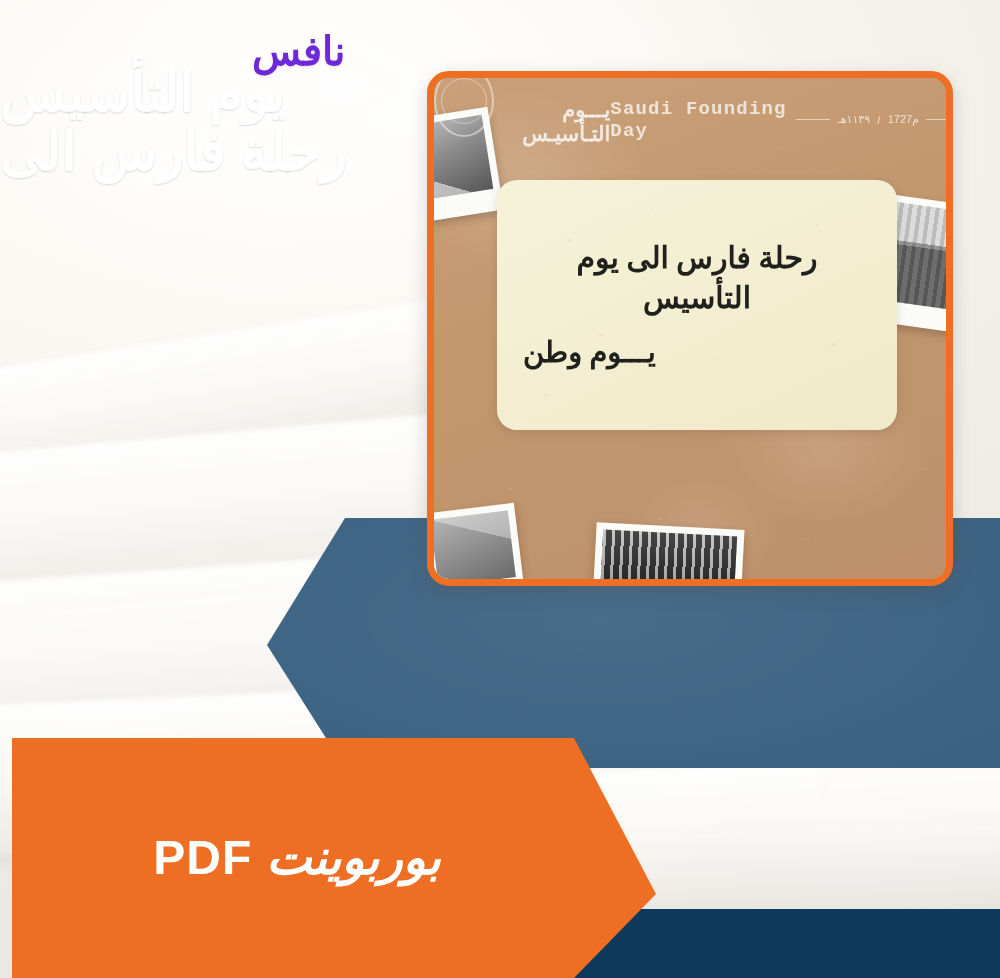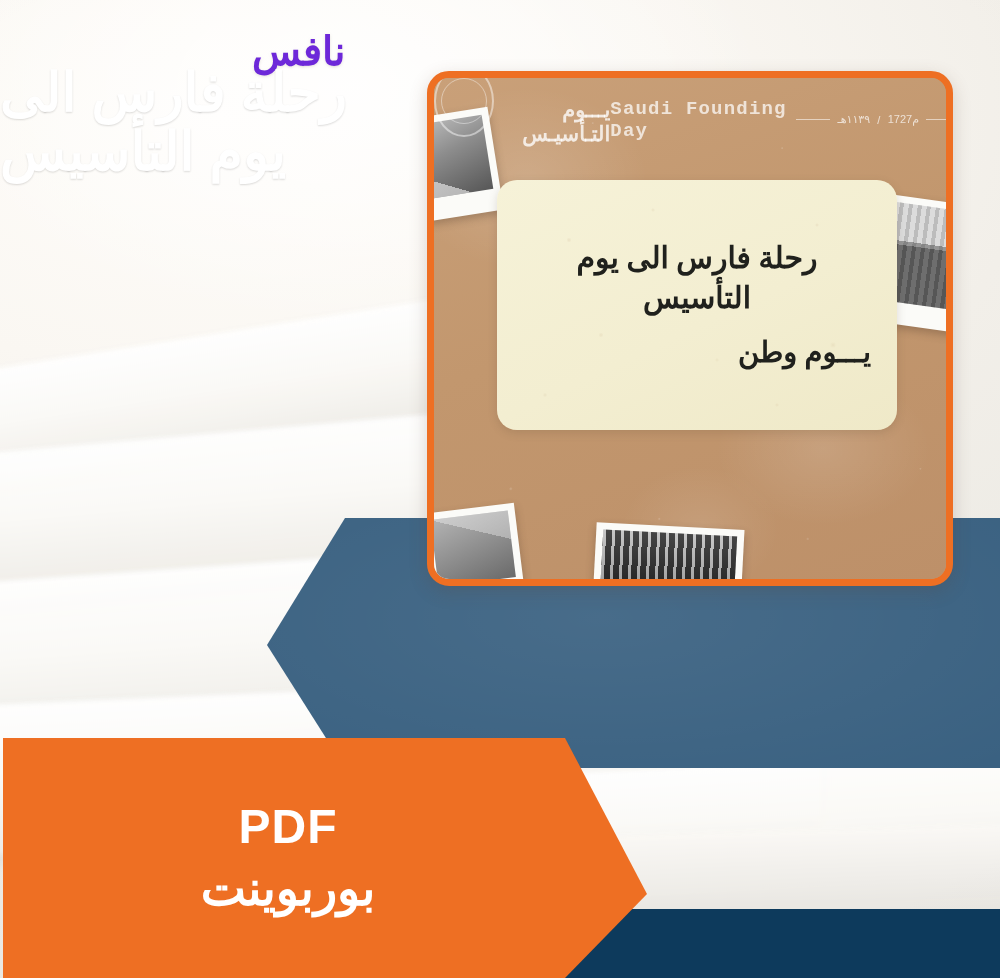--- a/index.html
+++ b/index.html
@@ -86,32 +86,32 @@
 
   
   #navy-strip{
     position:absolute; left:0; top:909px; width:1000px; height:69px;
     background:#0d3a5c;
     clip-path: polygon(560px 0, 1000px 0, 1000px 69px, 560px 69px, 640px -14px);
   }
 
   
   #orange-banner{
-    position:absolute; left:3px; top:738px; width:660px; height:240px;
+    position:absolute; left:12px; top:738px; width:660px; height:240px;
     background:#ee6f23;
     clip-path: polygon(0 0, 562px 0, 644px 156px, 562px 240px, 0 240px);
-    display:flex; flex-direction:column;
+    display:flex; 
     align-items:center; justify-content:center;
     padding-right:90px; gap:14px;
   }
   #orange-banner .lbl{
     color:#ffffff; font-weight:700; text-align:center; line-height:1;
   }
   #lbl-pdf{ font-size:48px; letter-spacing:1px; }
-  #lbl-ppt{ font-size:48px; direction:rtl; }
+  #lbl-ppt{ font-size:48px; direction:rtl;font-style:italic; }
 
   
   #slide-card{
     position:absolute; left:427px; top:71px; width:526px; height:515px;
     border:7px solid #ee6f23;
     border-radius:22px;
     background:#c49a72;
     overflow:hidden;
     box-shadow:0 6px 18px rgba(90,70,55,.22);
   }
@@ -174,21 +174,21 @@
   }
   #fd-date-row .rule{ display:block; width:34px; height:1px; background:rgba(255,255,255,.55); }
 
   
   #plaque{
     position:absolute; left:63px; top:102px; width:400px; height:250px;
     background:linear-gradient(155deg,#f6f2d8 0%, #f3eed1 55%, #efe9c8 100%);
     border-radius:20px;
     box-shadow:0 3px 10px rgba(90,70,50,.18);
     display:flex; flex-direction:column;
-    align-items:flex-start; justify-content:center;
+    align-items:flex-end; justify-content:center;
     gap:14px; direction:rtl; padding:10px 26px;
     overflow:hidden;
   }
   #plaque .speck{
     position:absolute; inset:0; opacity:.5;
     background-image:
       radial-gradient(2.5px 2.5px at 18% 24%, rgba(180,140,100,.30), transparent),
       radial-gradient(2px 2px   at 39% 12%, rgba(180,140,100,.26), transparent),
       radial-gradient(3px 3px   at 62% 33%, rgba(180,140,100,.22), transparent),
       radial-gradient(2px 2px   at 80% 18%, rgba(180,140,100,.28), transparent),
@@ -255,22 +255,22 @@
   <div class="glow"></div>
   <div class="vignette"></div>
 </div>
 
 <div id="watermark">نافس</div>
 
 <div id="blue-band">
   <div class="shine"></div>
 </div>
 <div id="blue-title">
+  <div class="line">يوم التأسيس</div>
   <div class="line">رحلة فارس الى</div>
-  <div class="line">يوم التأسيس</div>
 </div>
 
 <div id="navy-strip"></div>
 
 <div id="orange-banner">
   <div class="lbl" id="lbl-pdf">PDF</div>
   <div class="lbl" id="lbl-ppt">بوربوينت</div>
 </div>
 
 <div id="slide-card">

